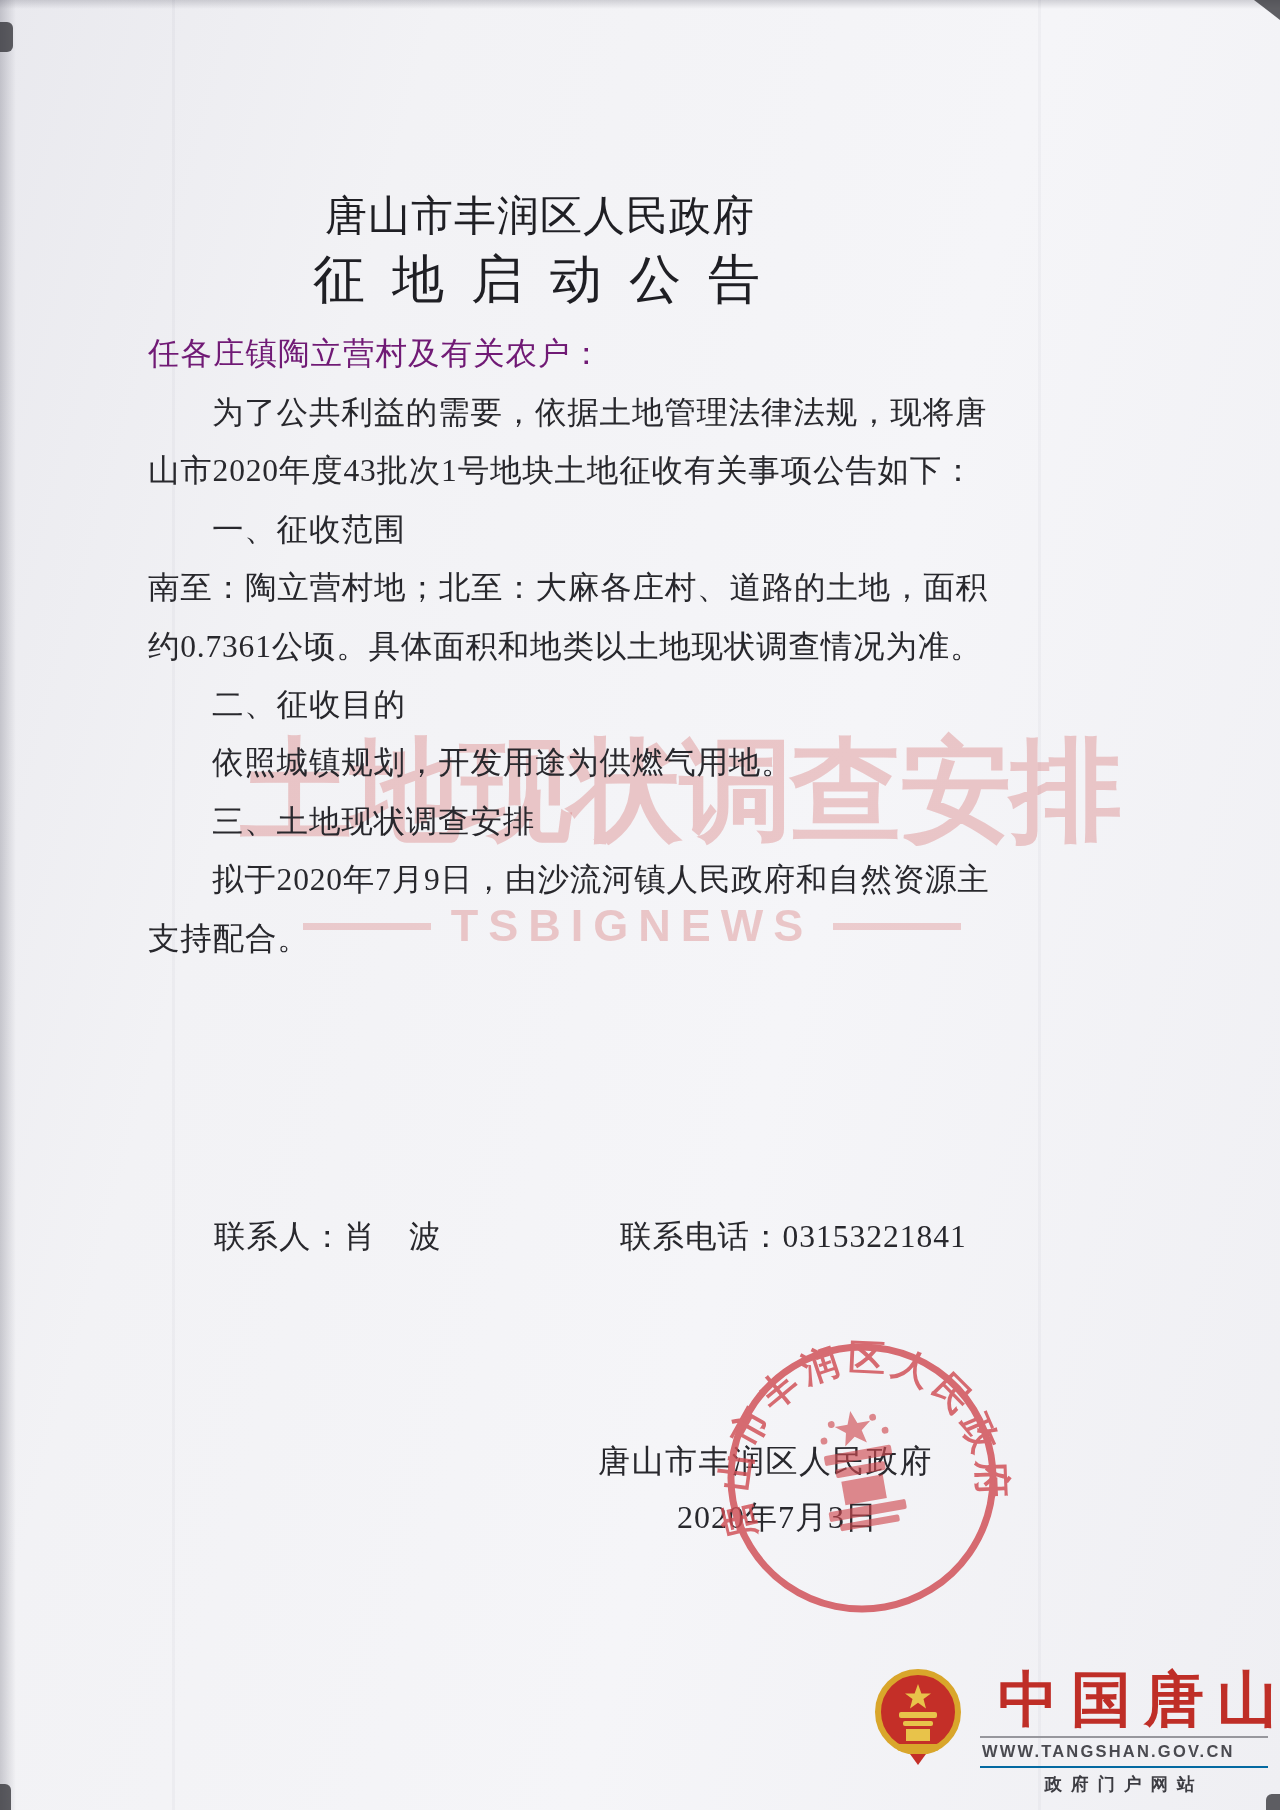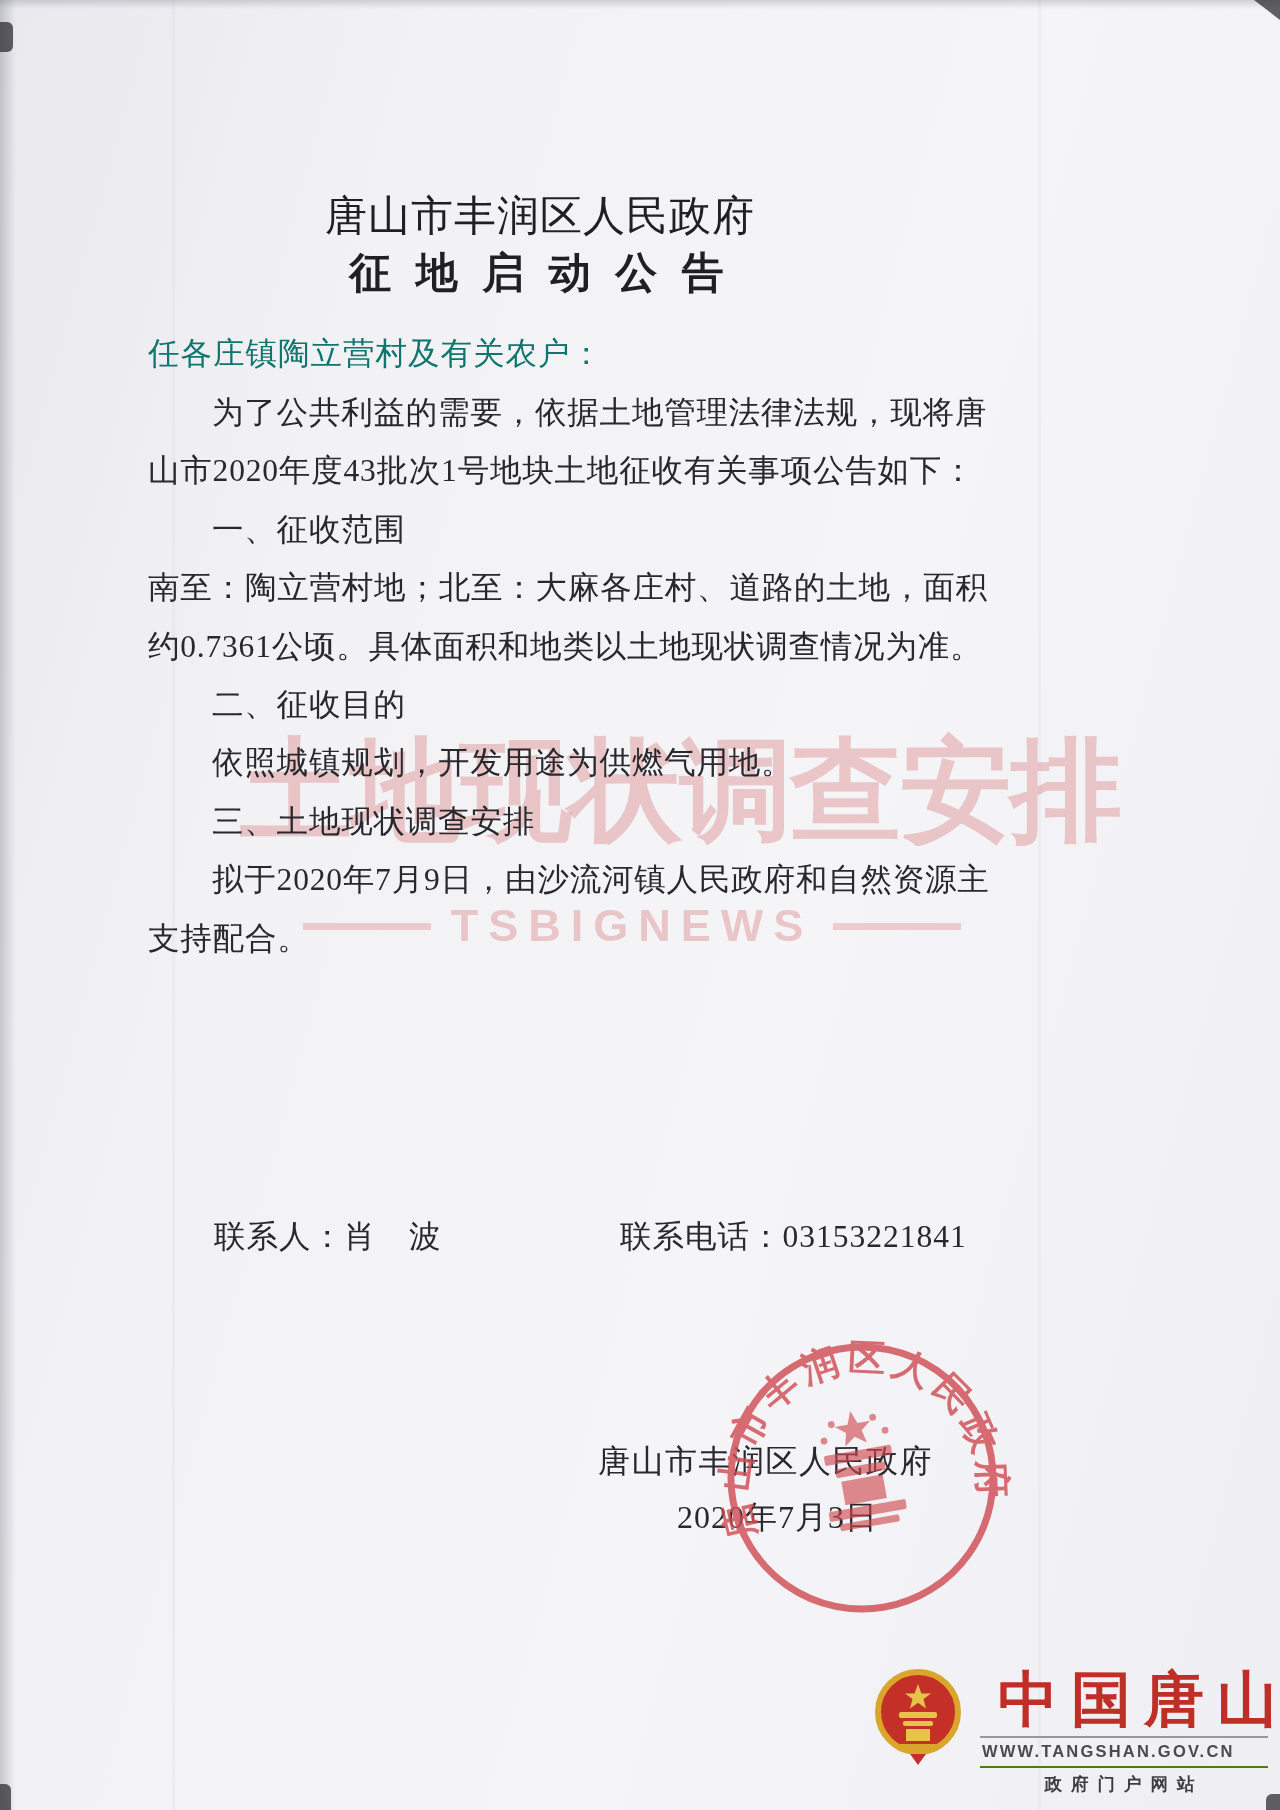--- a/index.html
+++ b/index.html
@@ -39,25 +39,25 @@
     color:rgba(213,98,98,.32);
   }
 
   
   .doc-title-1{
     position:absolute;left:145px;top:188px;width:790px;z-index:2;
     text-align:center;font-size:42px;color:#1f1f24;letter-spacing:1px;white-space:nowrap;
   }
   .doc-title-2{
     position:absolute;left:145px;top:245px;width:790px;z-index:2;
-    text-align:center;font-size:42px;color:#1f1f24;letter-spacing:7px;white-space:nowrap;font-weight:bold;
+    text-align:center;font-size:52px;color:#1f1f24;letter-spacing:7px;white-space:nowrap;
   }
   .salutation{
     position:absolute;left:148px;top:333px;z-index:2;
-    font-size:31.5px;color:#0f766e;letter-spacing:1px;white-space:nowrap;
+    font-size:31.5px;color:#701a75;letter-spacing:1px;white-space:nowrap;
   }
   .body-lines{position:absolute;left:148px;top:384px;width:788px;z-index:2;}
   .bline{
     height:58.4px;line-height:58.4px;font-size:31.5px;color:#28282d;
     letter-spacing:.8px;white-space:nowrap;
   }
   .bline.ind{padding-left:64px;}
 
   .contact-row{position:absolute;left:148px;top:1216px;width:788px;z-index:2;
     font-size:31.5px;color:#28282d;letter-spacing:1px;}
@@ -80,21 +80,21 @@
   
   .footer-logo{position:absolute;left:872px;top:1662px;z-index:2;width:400px;}
   .emblem{position:absolute;left:0;top:6px;}
   .brand{
     position:absolute;left:106px;top:-2px;white-space:nowrap;
     font-size:60px;font-weight:700;color:#bf2e27;letter-spacing:13px;
     font-family:"Liberation Serif","DejaVu Serif",serif;
     margin-left:20px;
   }
   .url-block{position:absolute;left:108px;top:74px;width:288px;
-    border-top:2px solid #97979d;border-bottom:2px solid #4d7c0f;}
+    border-top:2px solid #97979d;border-bottom:2px solid #0369a1;}
   .url-text{
     font-family:"Liberation Sans","DejaVu Sans",sans-serif;
     font-size:16.5px;font-weight:700;letter-spacing:2.2px;color:#4a4a50;
     padding:4px 0 5px 2px;white-space:nowrap;
   }
   .tagline{
     position:absolute;left:108px;top:110px;width:288px;text-align:center;
     font-family:Liberation Mono, monospace;
     font-size:17.5px;font-weight:700;letter-spacing:9px;color:#3c3c42;white-space:nowrap;
   }

